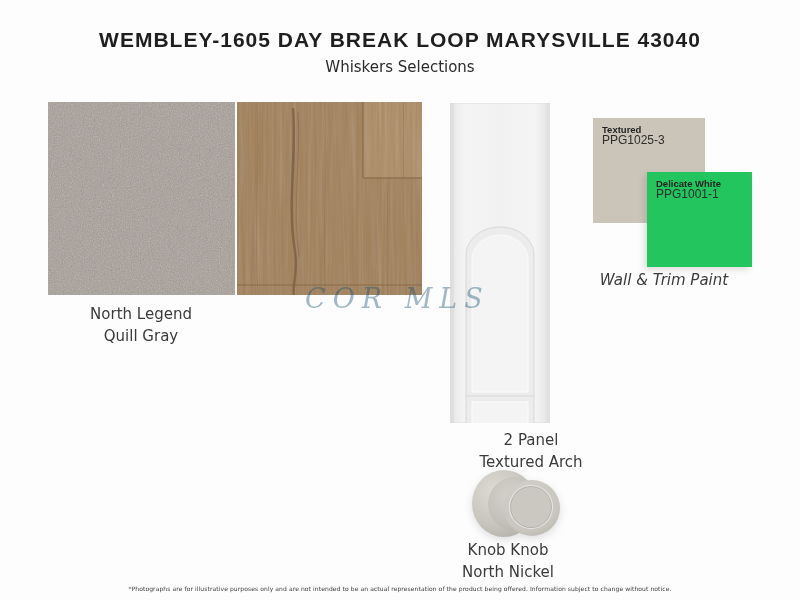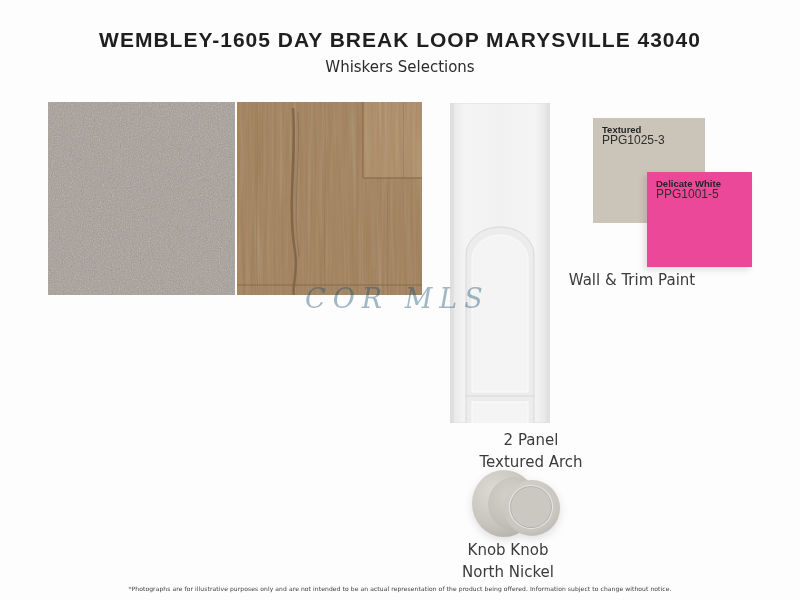--- a/index.html
+++ b/index.html
@@ -24,21 +24,21 @@
   .flooring{left:237px;top:102px;width:185px;height:193px;}
   
   .caption{
     position:absolute;text-align:center;font-size:15px;line-height:22px;
     color:#3b3b3b;transform:translateX(-50%);white-space:nowrap;
   }
   .cap-carpet{left:141px;top:303px;}
   .cap-flooring{left:330px;top:303px;}
   .cap-door{left:531px;top:429px;}
   .cap-knob{left:508px;top:539px;}
-  .cap-paint{left:632px;top:269px;}
+  .cap-paint{left:664px;top:269px;font-style:italic;}
   
   .door{left:450px;top:103px;width:100px;height:320px;}
   
   .chip{
     position:absolute;box-sizing:border-box;padding:6px 0 0 9px;
     font-family:"Liberation Sans",sans-serif;
   }
   .chip .chip-name{font-size:9.5px;font-weight:bold;color:#232323;line-height:11px;}
   .chip .chip-code{font-size:12px;color:#2e2e2e;line-height:11px;}
   .chip-whiskers{left:593px;top:118px;width:112px;height:105px;}
@@ -139,33 +139,37 @@
       <rect x="22" y="313" width="56" height="71" fill="#f4f4f4" stroke="#fbfbfb" stroke-width="1" transform="translate(0,-14)"></rect>
       <rect x="0" y="0" width="4" height="320" fill="#dcdcdc" opacity="0.7"></rect>
       <rect x="96" y="0" width="4" height="320" fill="#e0e0e0" opacity="0.5"></rect>
     </svg>
   </div>
 
   <div class="chip chip-whiskers" style="background: rgb(203, 197, 185);">
     <div class="chip-name">Textured</div>
     <div class="chip-code">PPG1025-3</div>
   </div>
-  <div class="chip chip-delicate" style="background: #ec4899;">
+  <div class="chip chip-delicate" style="background: #22c55e;">
     <div class="chip-name">Delicate White</div>
-    <div class="chip-code">PPG1001-5</div>
+    <div class="chip-code">PPG1001-1</div>
   </div>
 
   <div class="knob">
     <div class="rosette"></div>
     <div class="neck"></div>
     <div class="face">
       <div class="face-ring"></div>
     </div>
   </div>
 
+  <div class="caption cap-carpet">
+    <div>North Legend</div>
+    <div>Quill Gray</div>
+  </div>
   <div class="caption cap-door">
     <div>2 Panel</div>
     <div>Textured Arch</div>
   </div>
   <div class="caption cap-paint">Wall &amp; Trim Paint</div>
   <div class="caption cap-knob">
     <div>Knob Knob</div>
     <div>North Nickel</div>
   </div>
 

